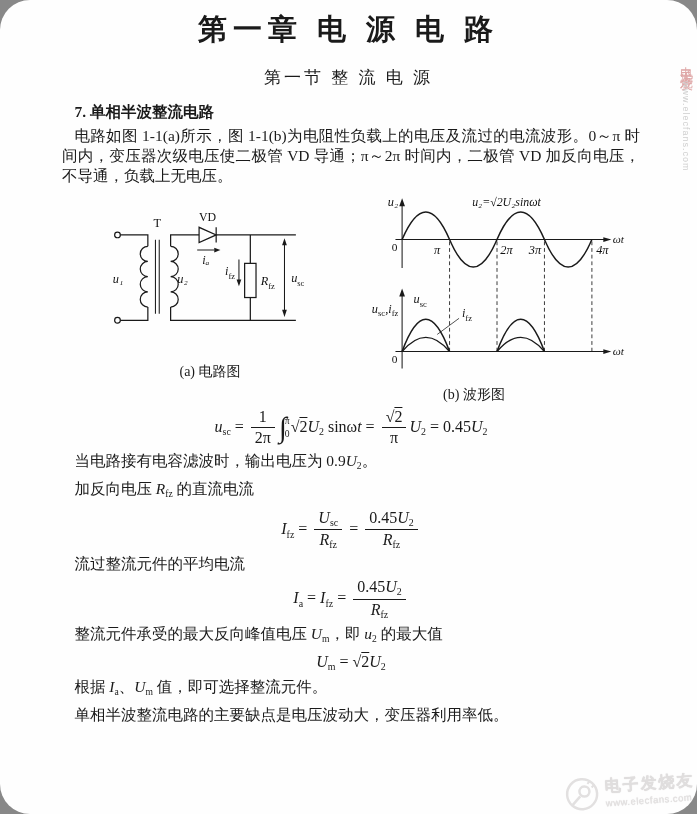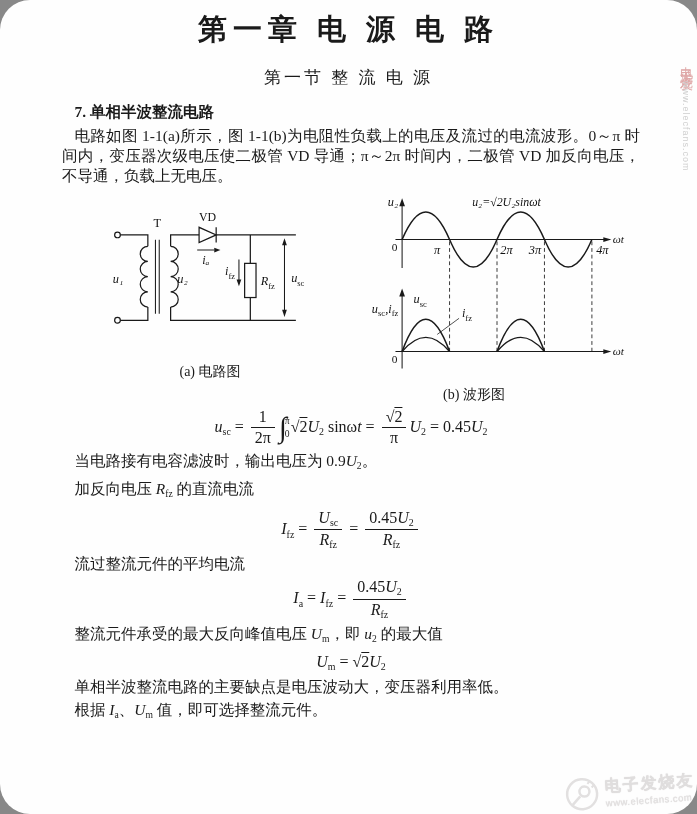--- a/index.html
+++ b/index.html
@@ -140,22 +140,22 @@
 
 
     <div class="formula"><span class="mi">u</span><span class="msub">sc</span><span class="mt"> = </span><span class="frac"><span class="num"><span class="mt">1</span></span><span class="den"><span class="mt">2π</span></span></span><span class="intgrl"><span class="int-sign">∫</span><span class="int-lims"><span class="int-hi">π</span><span class="int-lo">0</span></span></span><span class="sqrt"><span>√</span><span class="sqrt-c">2</span></span><span class="mi">U</span><span class="msub">2</span><span class="mt"> sinω</span><span class="mi">t</span><span class="mt"> = </span><span class="frac"><span class="num"><span class="sqrt"><span>√</span><span class="sqrt-c">2</span></span></span><span class="den"><span class="mt">π</span></span></span><span class="mi">U</span><span class="msub">2</span><span class="mt"> = 0.45</span><span class="mi">U</span><span class="msub">2</span></div>
     <p class="para"><span class="mt">当电路接有电容滤波时，输出电压为 0.9</span><span class="mi">U</span><span class="msub">2</span><span class="mt">。</span></p>
     <p class="para"><span class="mt">加反向电压 </span><span class="mi">R</span><span class="msub">fz</span><span class="mt"> 的直流电流</span></p>
     <div class="formula"><span class="mi">I</span><span class="msub">fz</span><span class="mt"> = </span><span class="frac"><span class="num"><span class="mi">U</span><span class="msub">sc</span></span><span class="den"><span class="mi">R</span><span class="msub">fz</span></span></span><span class="mt"> = </span><span class="frac"><span class="num"><span class="mt">0.45</span><span class="mi">U</span><span class="msub">2</span></span><span class="den"><span class="mi">R</span><span class="msub">fz</span></span></span></div>
     <p class="para">流过整流元件的平均电流</p>
     <div class="formula"><span class="mi">I</span><span class="msub">a</span><span class="mt"> = </span><span class="mi">I</span><span class="msub">fz</span><span class="mt"> = </span><span class="frac"><span class="num"><span class="mt">0.45</span><span class="mi">U</span><span class="msub">2</span></span><span class="den"><span class="mi">R</span><span class="msub">fz</span></span></span></div>
     <p class="para"><span class="mt">整流元件承受的最大反向峰值电压 </span><span class="mi">U</span><span class="msub">m</span><span class="mt">，即 </span><span class="mi">u</span><span class="msub">2</span><span class="mt"> 的最大值</span></p>
     <div class="formula"><span class="mi">U</span><span class="msub">m</span><span class="mt"> = </span><span class="sqrt"><span>√</span><span class="sqrt-c">2</span></span><span class="mi">U</span><span class="msub">2</span></div>
+    <p class="para"><span class="mt">根据 </span><span class="mi">I</span><span class="msub">a</span><span class="mt">、</span><span class="mi">U</span><span class="msub">m</span><span class="mt"> 值，即可选择整流元件。</span></p>
     <p class="para">单相半波整流电路的主要缺点是电压波动大，变压器利用率低。</p>
-    <p class="para"><span class="mt">根据 </span><span class="mi">I</span><span class="msub">a</span><span class="mt">、</span><span class="mi">U</span><span class="msub">m</span><span class="mt"> 值，即可选择整流元件。</span></p>
 
   </div>
 
   <div class="wm-top">
     <span class="wm-name">电子发烧友</span>
     <span class="wm-url">www.elecfans.com</span>
   </div>
 
   <div class="wm-bottom">
     <svg width="42" height="42" viewBox="0 0 42 42">

